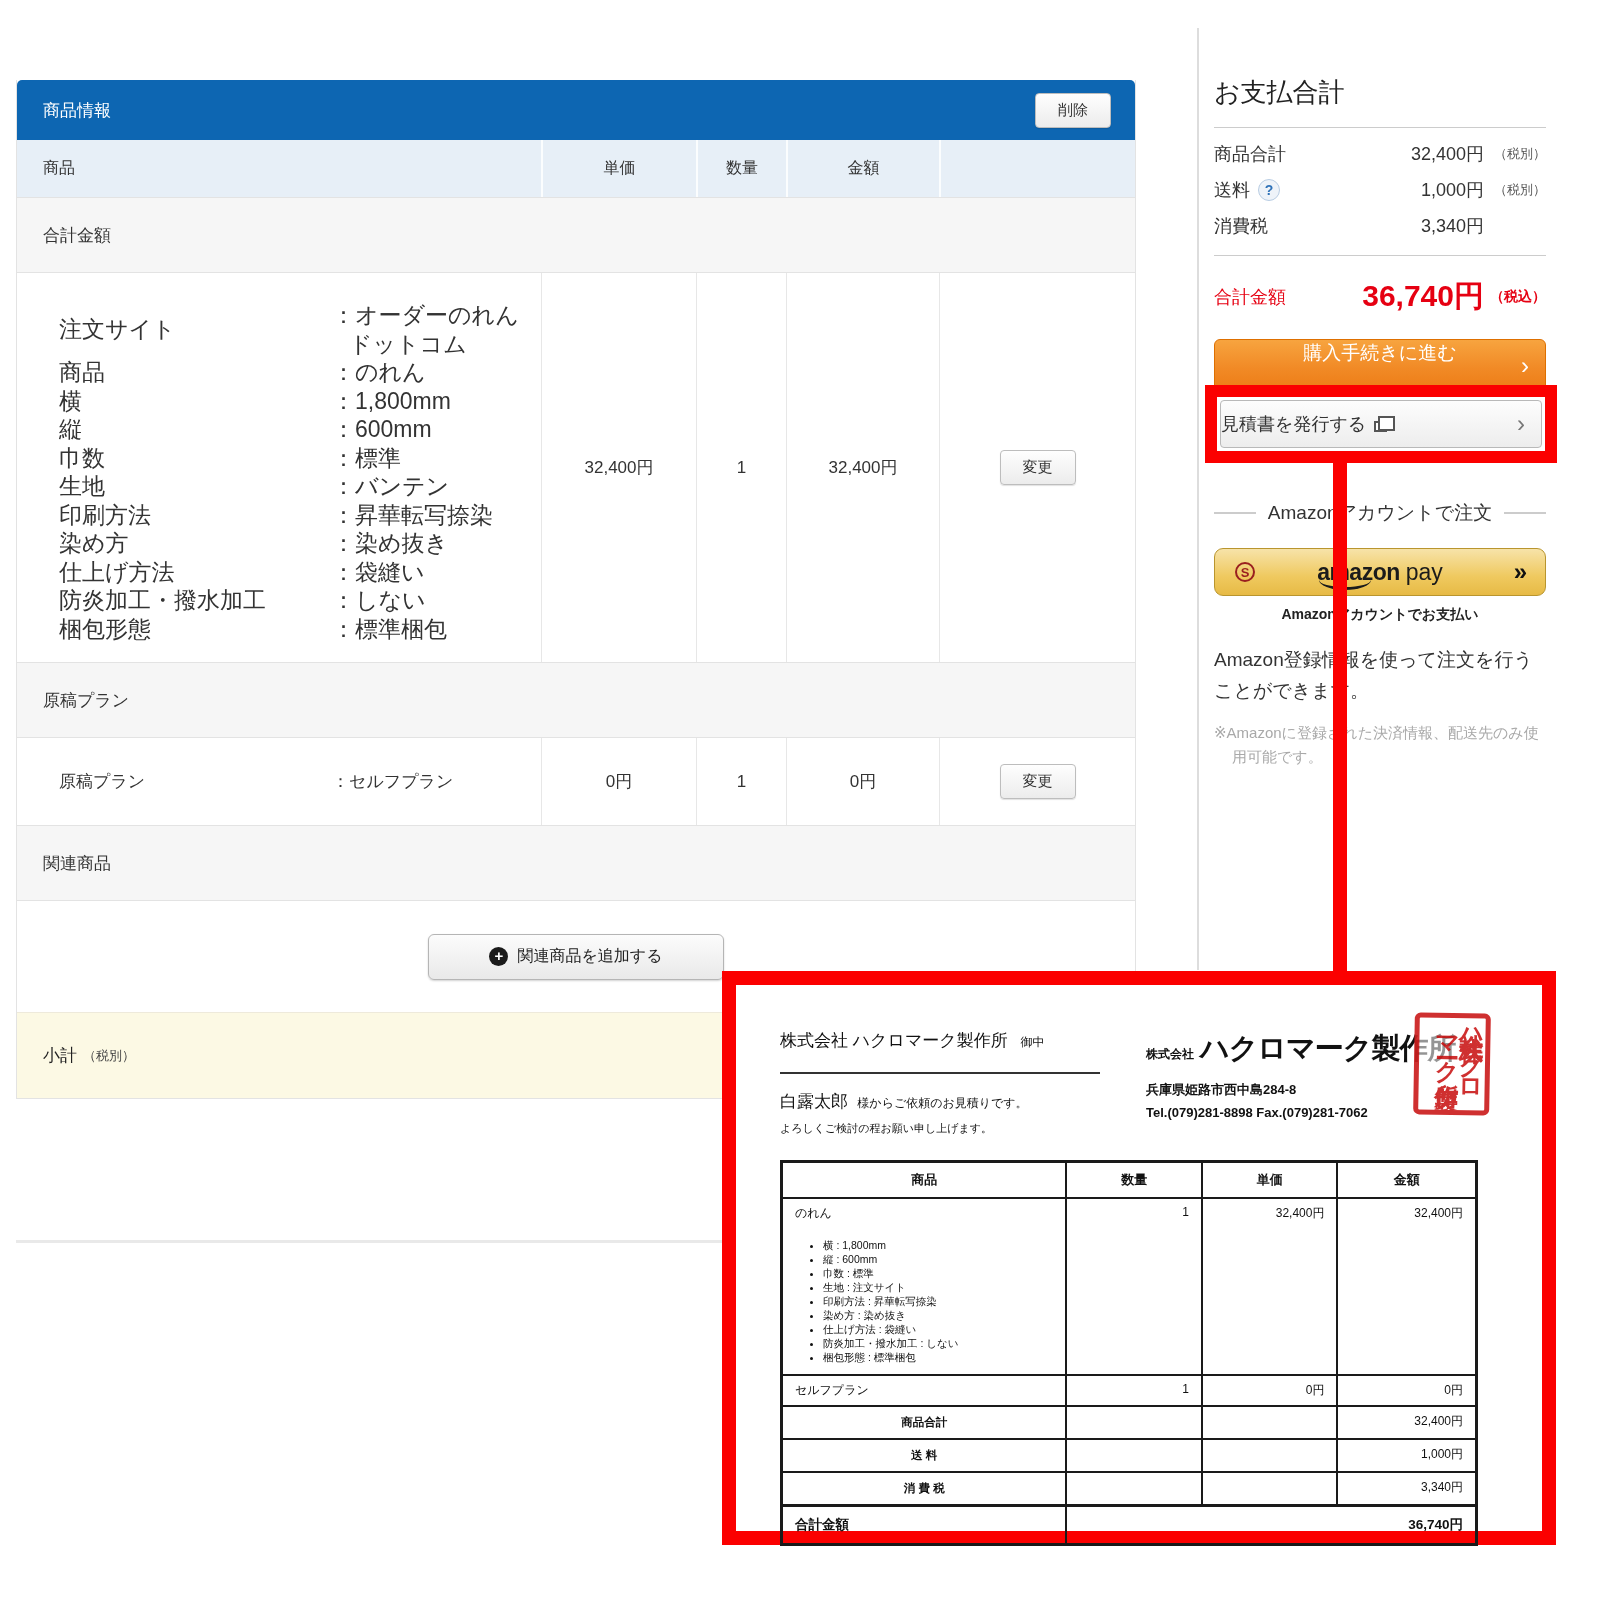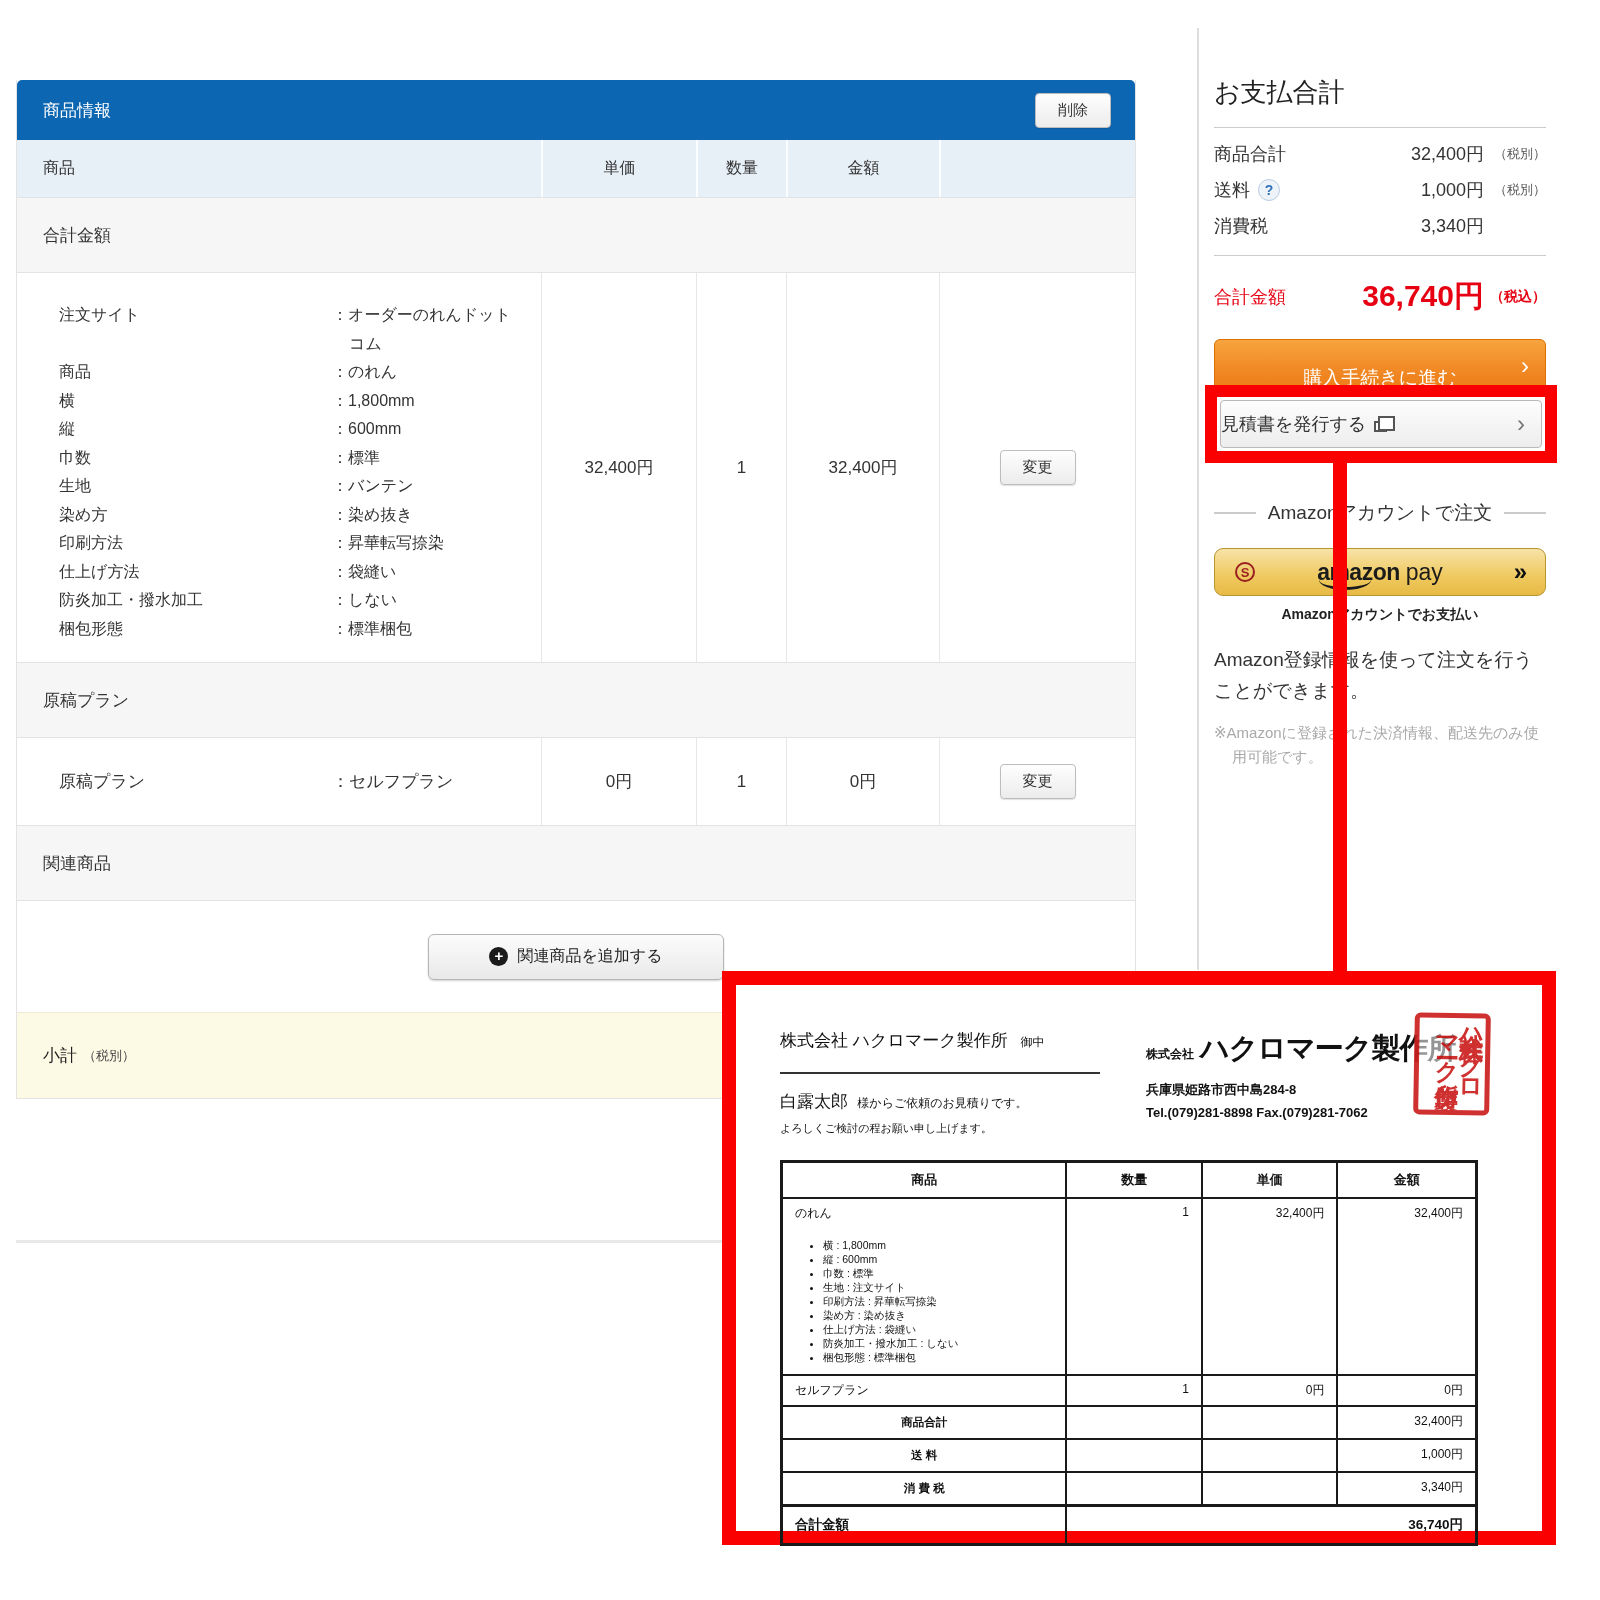--- a/index.html
+++ b/index.html
@@ -20,21 +20,21 @@
   .col-head { height:57px; background:#e7eff7; font-size:16px; }
   .col-head > div { display:flex; align-items:center; justify-content:center; border-left:2px solid #fbfdfe; }
   .col-head > div:first-child { justify-content:flex-start; padding-left:26px; border-left:none; }
   .sect { height:76px; background:#f6f6f6; border-top:1px solid #e3e3e3;
     border-bottom:1px solid #e3e3e3; display:flex; align-items:center;
     padding-left:26px; font-size:17px; }
   .body-row > div { border-left:1px solid #e7e7e7; display:flex; align-items:center; justify-content:center; font-size:17px; }
   .body-row > div:first-child { border-left:none; display:block; }
   .spec-row { height:389px; }
   .spec-list { padding:28px 20px 0 42px; }
-  .spec-line { display:flex; line-height:28.5px; font-size:16px; }
+  .spec-line { display:flex; line-height:28.5px; font-size:23px;align-items:center; }
   .spec-label { width:273px; flex:none; }
   .spec-value { width:196px; padding-left:17px; text-indent:-17px; }
   .draft-row { height:87px; }
   .draft-first { display:flex !important; align-items:center; justify-content:flex-start !important; padding-left:42px; }
   .draft-first .spec-label { width:273px; }
   .related-row { height:111px; display:flex; align-items:center; justify-content:center; }
   .btn-add { width:296px; height:46px; background:linear-gradient(#fcfcfc,#e9e9e9);
     border:1px solid #b5b5b5; border-radius:6px; font-size:16px; color:#222;
     display:flex; align-items:center; justify-content:center; gap:9px;
     box-shadow:0 1px 2px rgba(0,0,0,.18); cursor:pointer; }
@@ -58,21 +58,21 @@
   .srow .sv { margin-left:auto; text-align:right; }
   .srow .sn { width:62px; flex:none; font-size:13px; color:#555; text-align:right; }
   .help-ic { width:22px; height:22px; border-radius:50%; background:#eef3f9; border:1px solid #b9cde3;
     color:#2f72b8; font-size:14px; font-weight:bold; text-align:center; line-height:20px; cursor:pointer; }
   .total-row { display:flex; align-items:center; margin-top:20px; }
   .total-row .tl { color:#e60012; font-size:18px; }
   .total-row .tv { margin-left:auto; color:#e60012; font-size:30px; font-weight:bold; }
   .total-row .tn { width:62px; flex:none; color:#e60012; font-size:14px; font-weight:bold; text-align:right; }
   .btn-orange { position:relative; width:100%; height:53px; margin-top:22px;
     background:linear-gradient(#f7a43f,#f18a26 55%,#ed7c15); border:1px solid #de6f00;
-    border-radius:6px; color:#fff; font-size:19px; display:flex; align-items:flex-end;
+    border-radius:6px; color:#fff; font-size:19px; display:flex; align-items:flex-start;
     justify-content:center; cursor:pointer; }
   .chev { position:absolute; right:16px; top:50%; transform:translateY(-50%);
     font-size:24px; line-height:1; }
   .red-box { position:absolute; left:1205px; top:385px; width:352px; height:78px;
     border:12px solid #fb0000; background:#fff; z-index:5; padding:3px; }
   .btn-quote { position:relative; width:100%; height:100%;
     background:linear-gradient(#fdfdfd,#ededed); border:1px solid #b9b9b9; border-radius:4px;
     color:#333; font-size:18px; display:flex; align-items:center; justify-content:flex-start;
     gap:8px; cursor:pointer; }
   .btn-quote .chev { color:#777; }
@@ -177,26 +177,26 @@
           </div>
         <div class="spec-line">
             <span class="spec-label">巾数</span>
             <span class="spec-value">：標準</span>
           </div>
         <div class="spec-line">
             <span class="spec-label">生地</span>
             <span class="spec-value">：バンテン</span>
           </div>
         <div class="spec-line">
+            <span class="spec-label">印刷方法</span>
+            <span class="spec-value">：昇華転写捺染</span>
+          </div>
+        <div class="spec-line">
             <span class="spec-label">染め方</span>
             <span class="spec-value">：染め抜き</span>
-          </div>
-        <div class="spec-line">
-            <span class="spec-label">印刷方法</span>
-            <span class="spec-value">：昇華転写捺染</span>
           </div>
         <div class="spec-line">
             <span class="spec-label">仕上げ方法</span>
             <span class="spec-value">：袋縫い</span>
           </div>
         <div class="spec-line">
             <span class="spec-label">防炎加工・撥水加工</span>
             <span class="spec-value">：しない</span>
           </div>
         <div class="spec-line">

